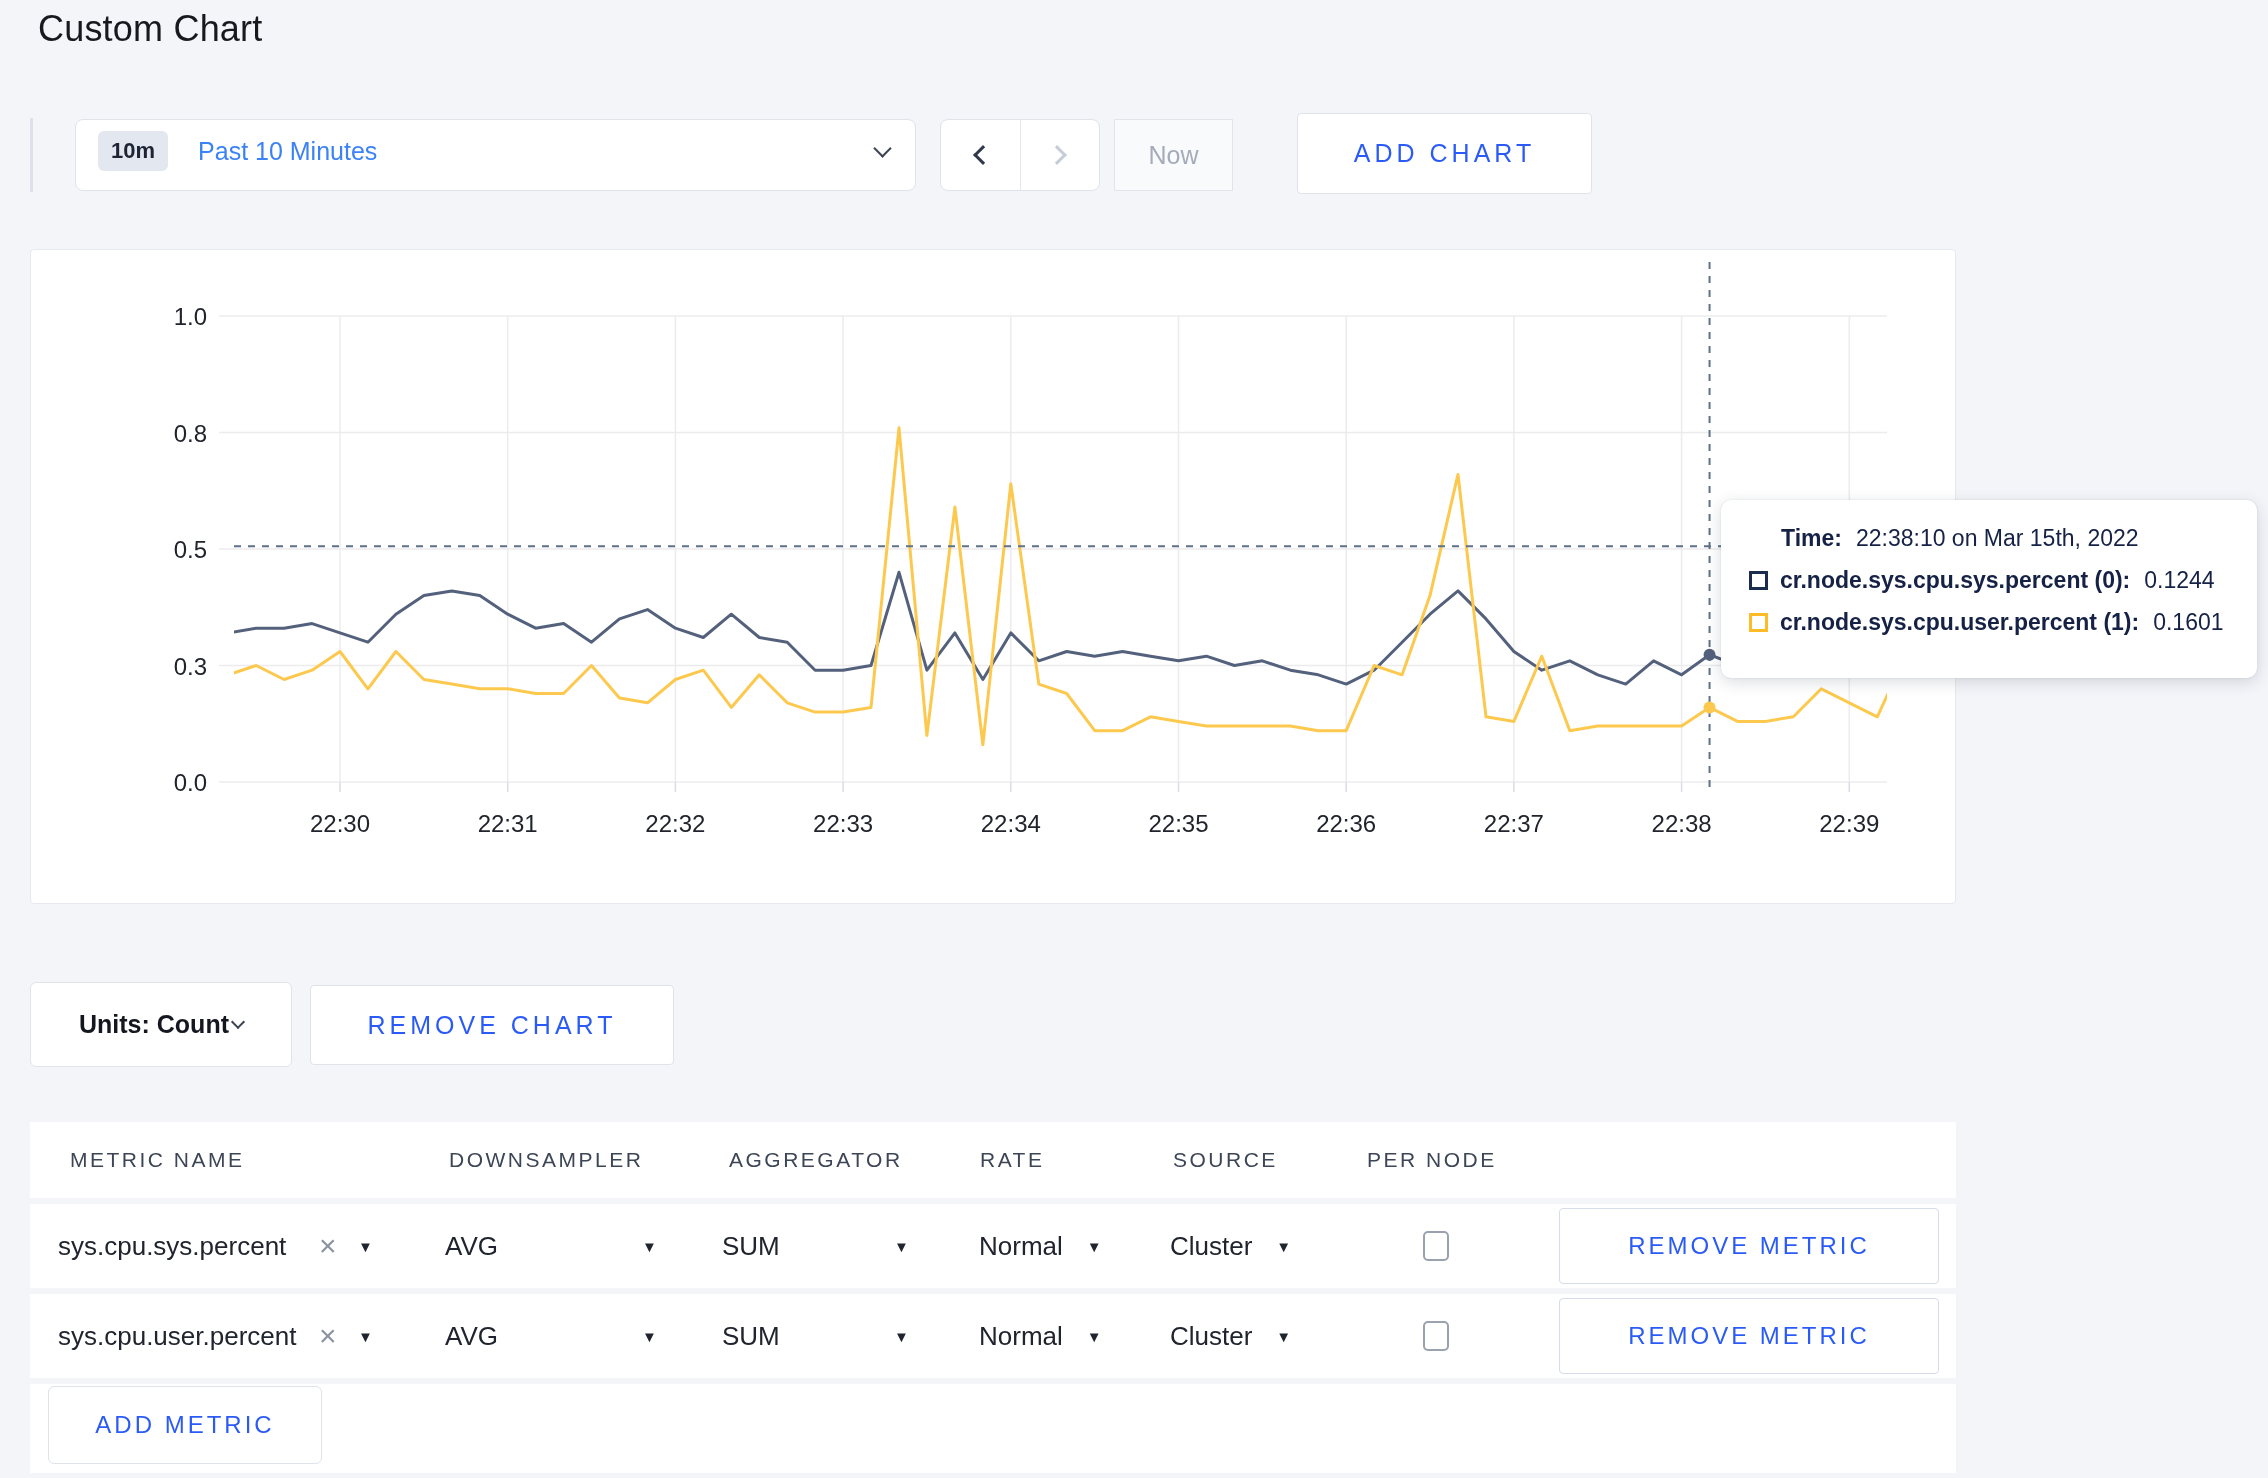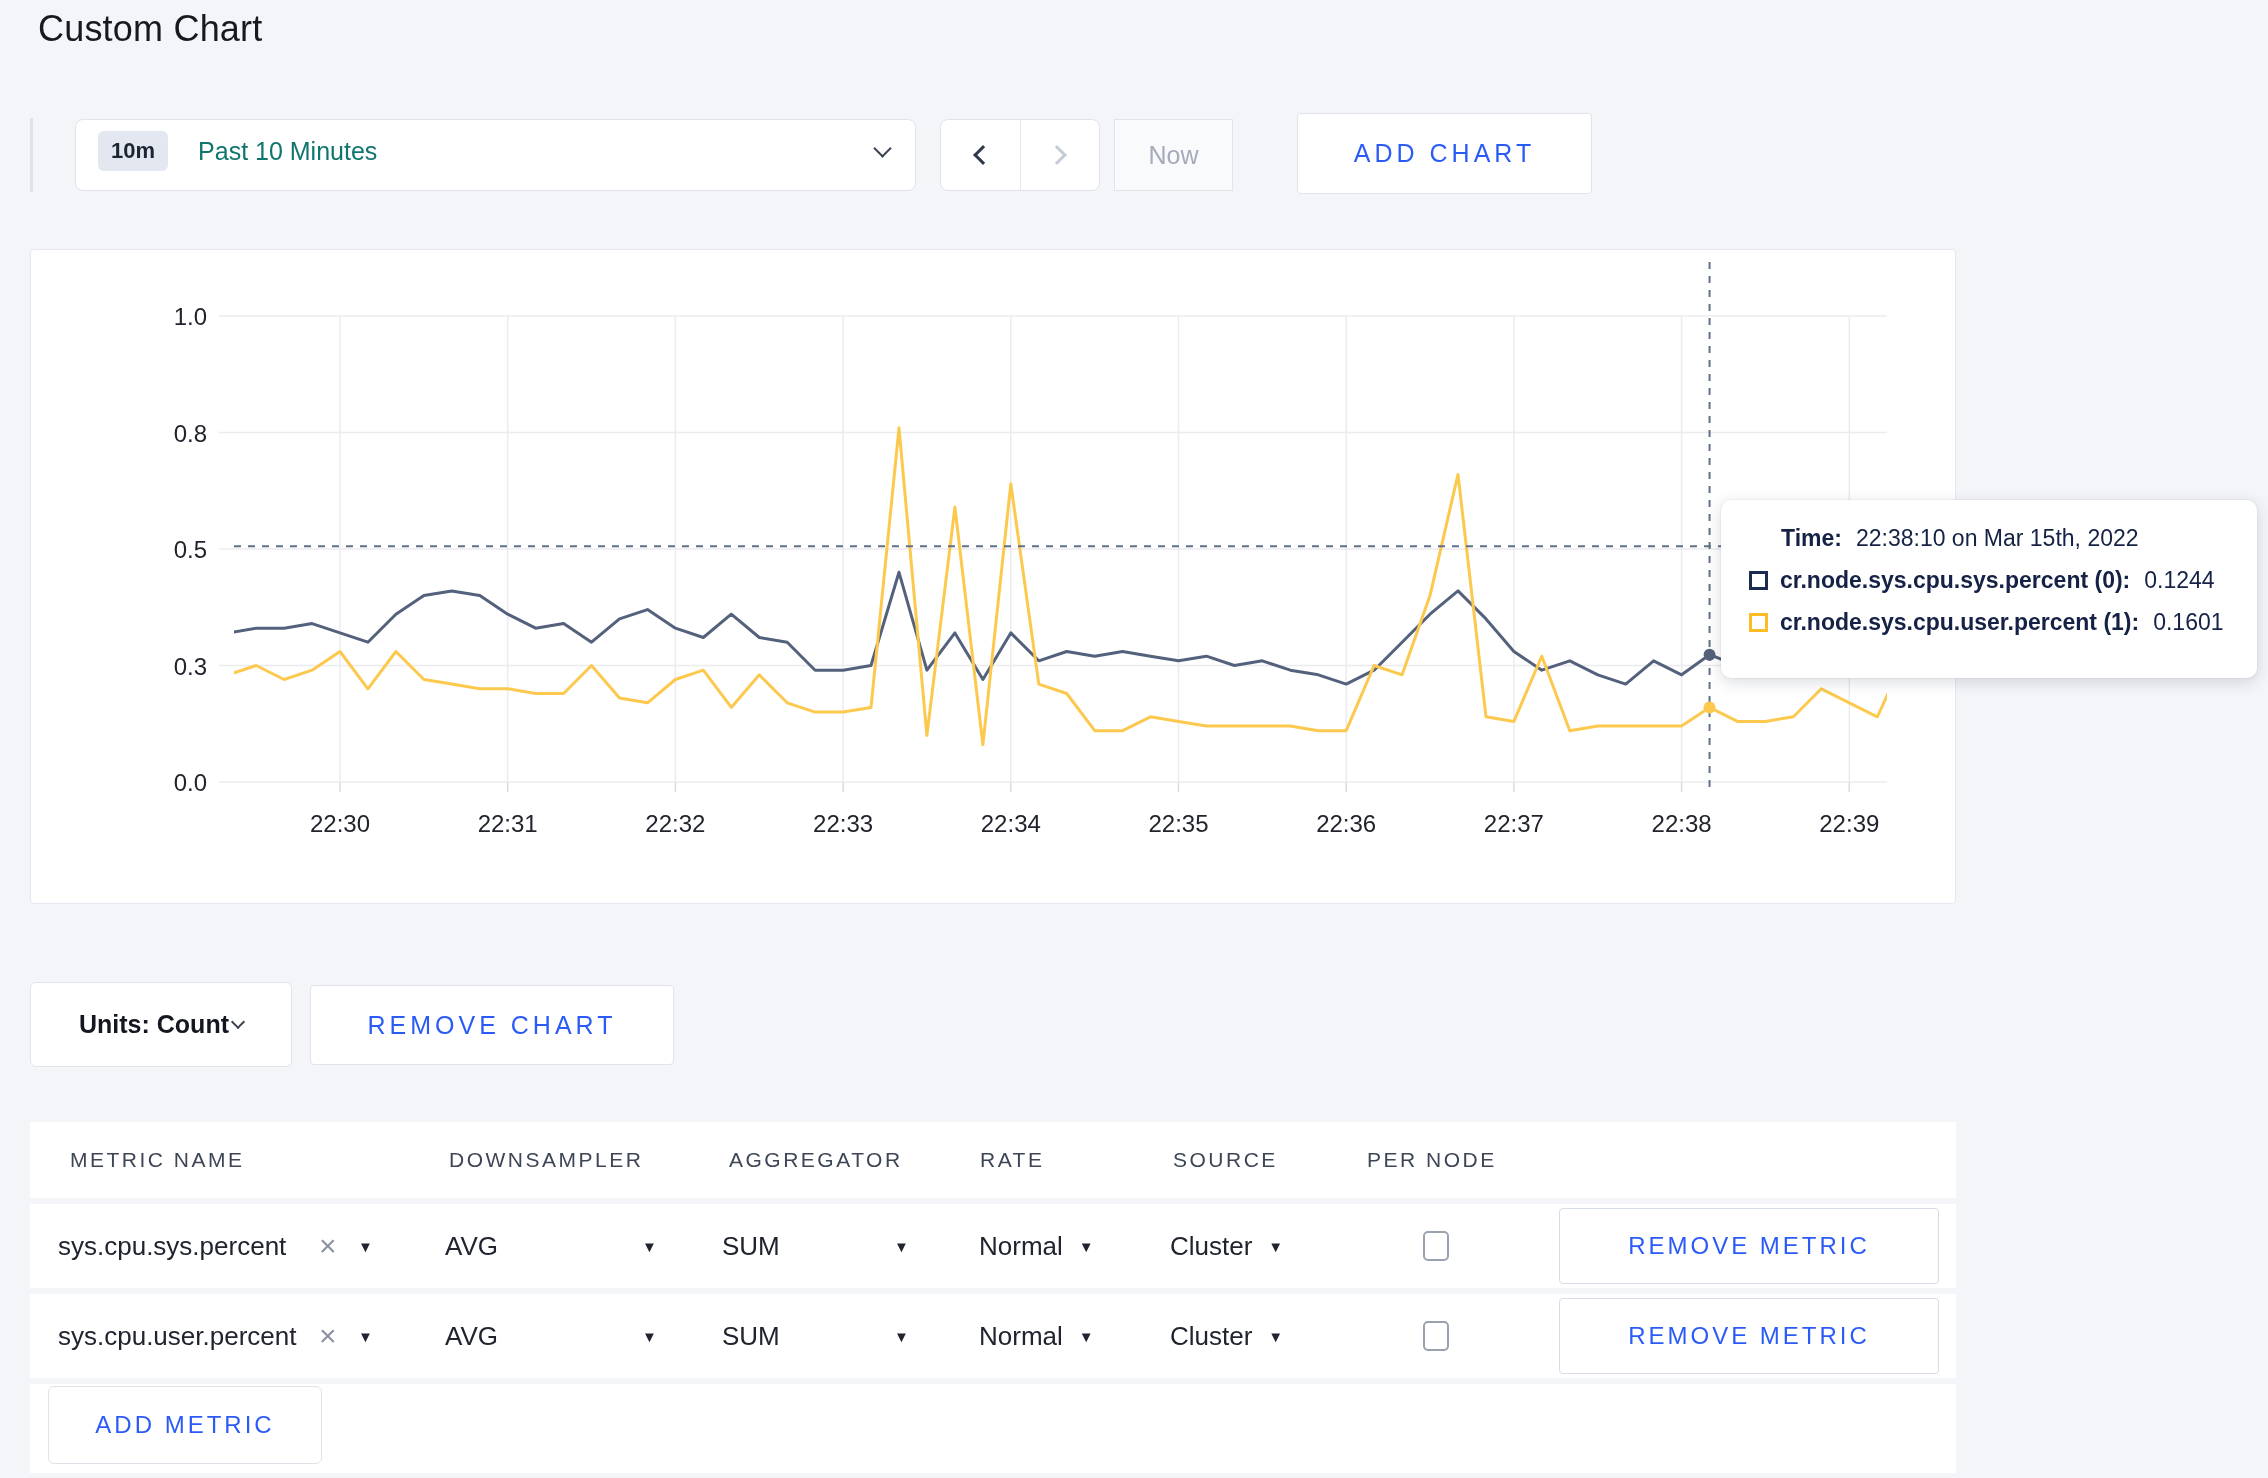--- a/index.html
+++ b/index.html
@@ -20,21 +20,21 @@
 
   .time-select {
     left:75px; top:119px; width:841px; height:72px;
     background:#fff; border:1px solid #dfe3ea; border-radius:8px;
     display:flex; align-items:center; padding:0 26px 8px 22px; cursor:pointer;
   }
   .time-badge {
     background:#e3e7f0; border-radius:6px; padding:7px 13px;
     font-size:22px; font-weight:700; color:#1e2433; margin-right:30px;
   }
-  .time-label { font-size:25px; color:#0f766e; }
+  .time-label { font-size:25px; color:#3b82f6; }
   .chev { display:inline-block; border-right:2px solid #3c4453; border-bottom:2px solid #3c4453; }
   .chev.down  { width:13px; height:13px; transform:rotate(45deg); margin-top:-6px; }
   .chev.small { width:10px; height:10px; border-width:2px; }
   .spacer { margin-left:auto; }
 
   .pager {
     left:940px; top:119px; width:160px; height:72px;
     background:#fff; border:1px solid #dfe3ea; border-radius:8px;
     display:flex; overflow:hidden;
   }
@@ -94,21 +94,21 @@
   .band-row2   { top:1294px; height:84px; }
   .band-footer { top:1384px; height:89px; }
 
   .th {
     position:absolute; top:50%; transform:translateY(-50%);
     font-size:21px; letter-spacing:2.5px; color:#3d4656;
   }
   .cell { position:absolute; top:50%; transform:translateY(-50%); font-size:26px; color:#20242e; white-space:nowrap; }
   .icon-x { color:#8b93a1; font-size:30px; cursor:pointer; }
   .caret { font-size:15px; color:#20242e; cursor:pointer; }
-  .sel { display:flex; align-items:center; gap:16px; cursor:pointer; }
+  .sel { display:flex; align-items:center; gap:24px; cursor:pointer; }
   .checkbox {
     position:absolute; top:50%; transform:translateY(-50%);
     width:26px; height:30px; border:2px solid #9aa2b0; border-radius:5px; background:#fff; cursor:pointer;
   }
   .remove-metric-btn {
     position:absolute; left:1529px; top:4px; width:380px; height:76px;
     border-color:#d6dce8; font-size:24px; letter-spacing:3px;
   }
   .add-metric-btn { position:absolute; left:18px; top:2px; width:274px; height:78px; border-radius:6px; font-size:24px; letter-spacing:3px; }
 </style>

